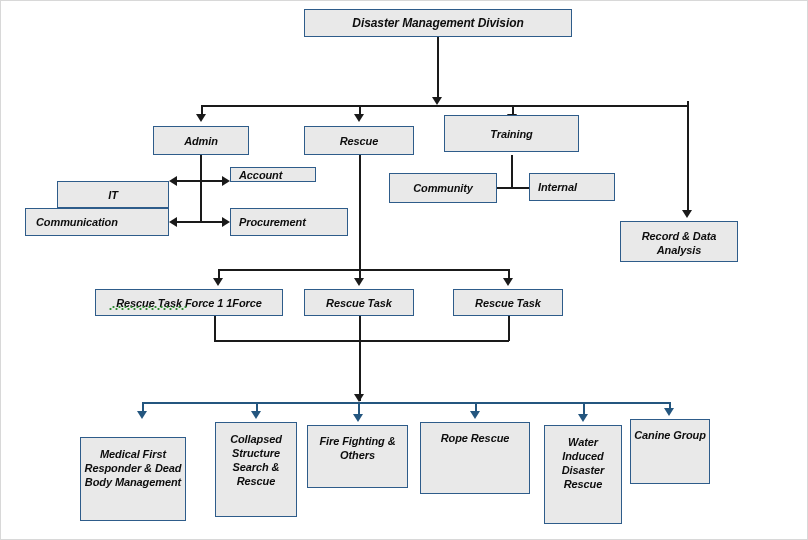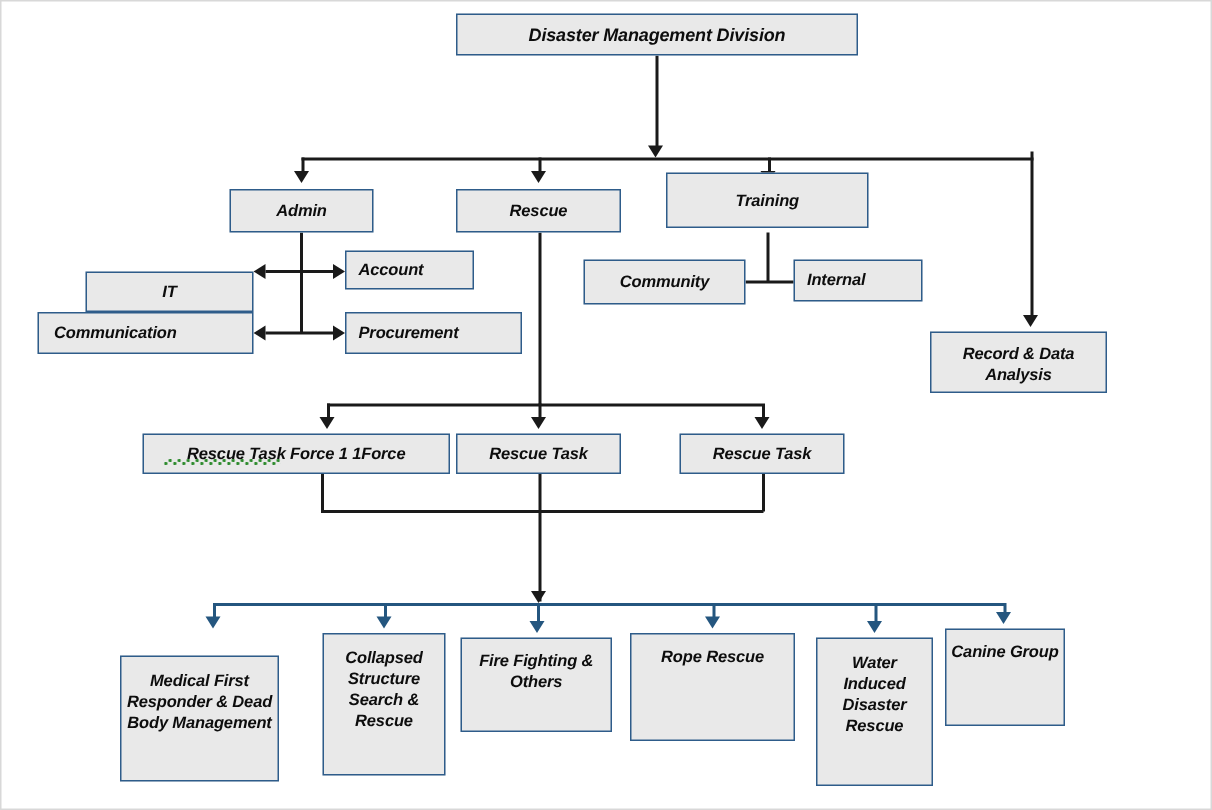--- a/index.html
+++ b/index.html
@@ -41,29 +41,29 @@
   }
   .node.vcenter { align-items: center; padding-top: 0; padding-bottom: 0; }
   .node .label { display: block; width: 100%; }
 
   .node-root      { left: 303px; top: 8px;   width: 268px; height: 28px; font-size: 12px; }
   .node-admin     { left: 152px; top: 125px; width: 96px;  height: 29px; }
   .node-rescue    { left: 303px; top: 125px; width: 110px; height: 29px; }
   .node-training  { left: 443px; top: 114px; width: 135px; height: 37px; }
 
   .node-it        { left: 56px;  top: 180px; width: 112px; height: 27px; }
-  .node-account   { left: 229px; top: 166px; width: 86px;  height: 26px; }
+  .node-account   { left: 229px; top: 166px; width: 86px;  height: 15px; }
   .node-comm      { left: 24px;  top: 207px; width: 144px; height: 28px; }
   .node-proc      { left: 229px; top: 207px; width: 118px; height: 28px; }
 
   .node-community { left: 388px; top: 172px; width: 108px; height: 30px; }
   .node-internal  { left: 528px; top: 172px; width: 86px;  height: 28px; }
   .node-record    { left: 619px; top: 220px; width: 118px; height: 41px; }
 
-  .node-rtf1      { left: 94px;  top: 288px; width: 205px; height: 27px; text-align: center; }
+  .node-rtf1      { left: 94px;  top: 288px; width: 188px; height: 27px; text-align: center; }
   .node-rt2       { left: 303px; top: 288px; width: 110px; height: 27px; }
   .node-rt3       { left: 452px; top: 288px; width: 110px; height: 27px; }
 
   .node-medical   { left: 79px;  top: 436px; width: 106px; height: 84px; }
   .node-collapsed { left: 214px; top: 421px; width: 82px;  height: 95px; }
   .node-fire      { left: 306px; top: 424px; width: 101px; height: 63px; }
   .node-rope      { left: 419px; top: 421px; width: 110px; height: 72px; }
   .node-water     { left: 543px; top: 424px; width: 78px;  height: 99px; }
   .node-canine    { left: 629px; top: 418px; width: 80px;  height: 65px; }
 

